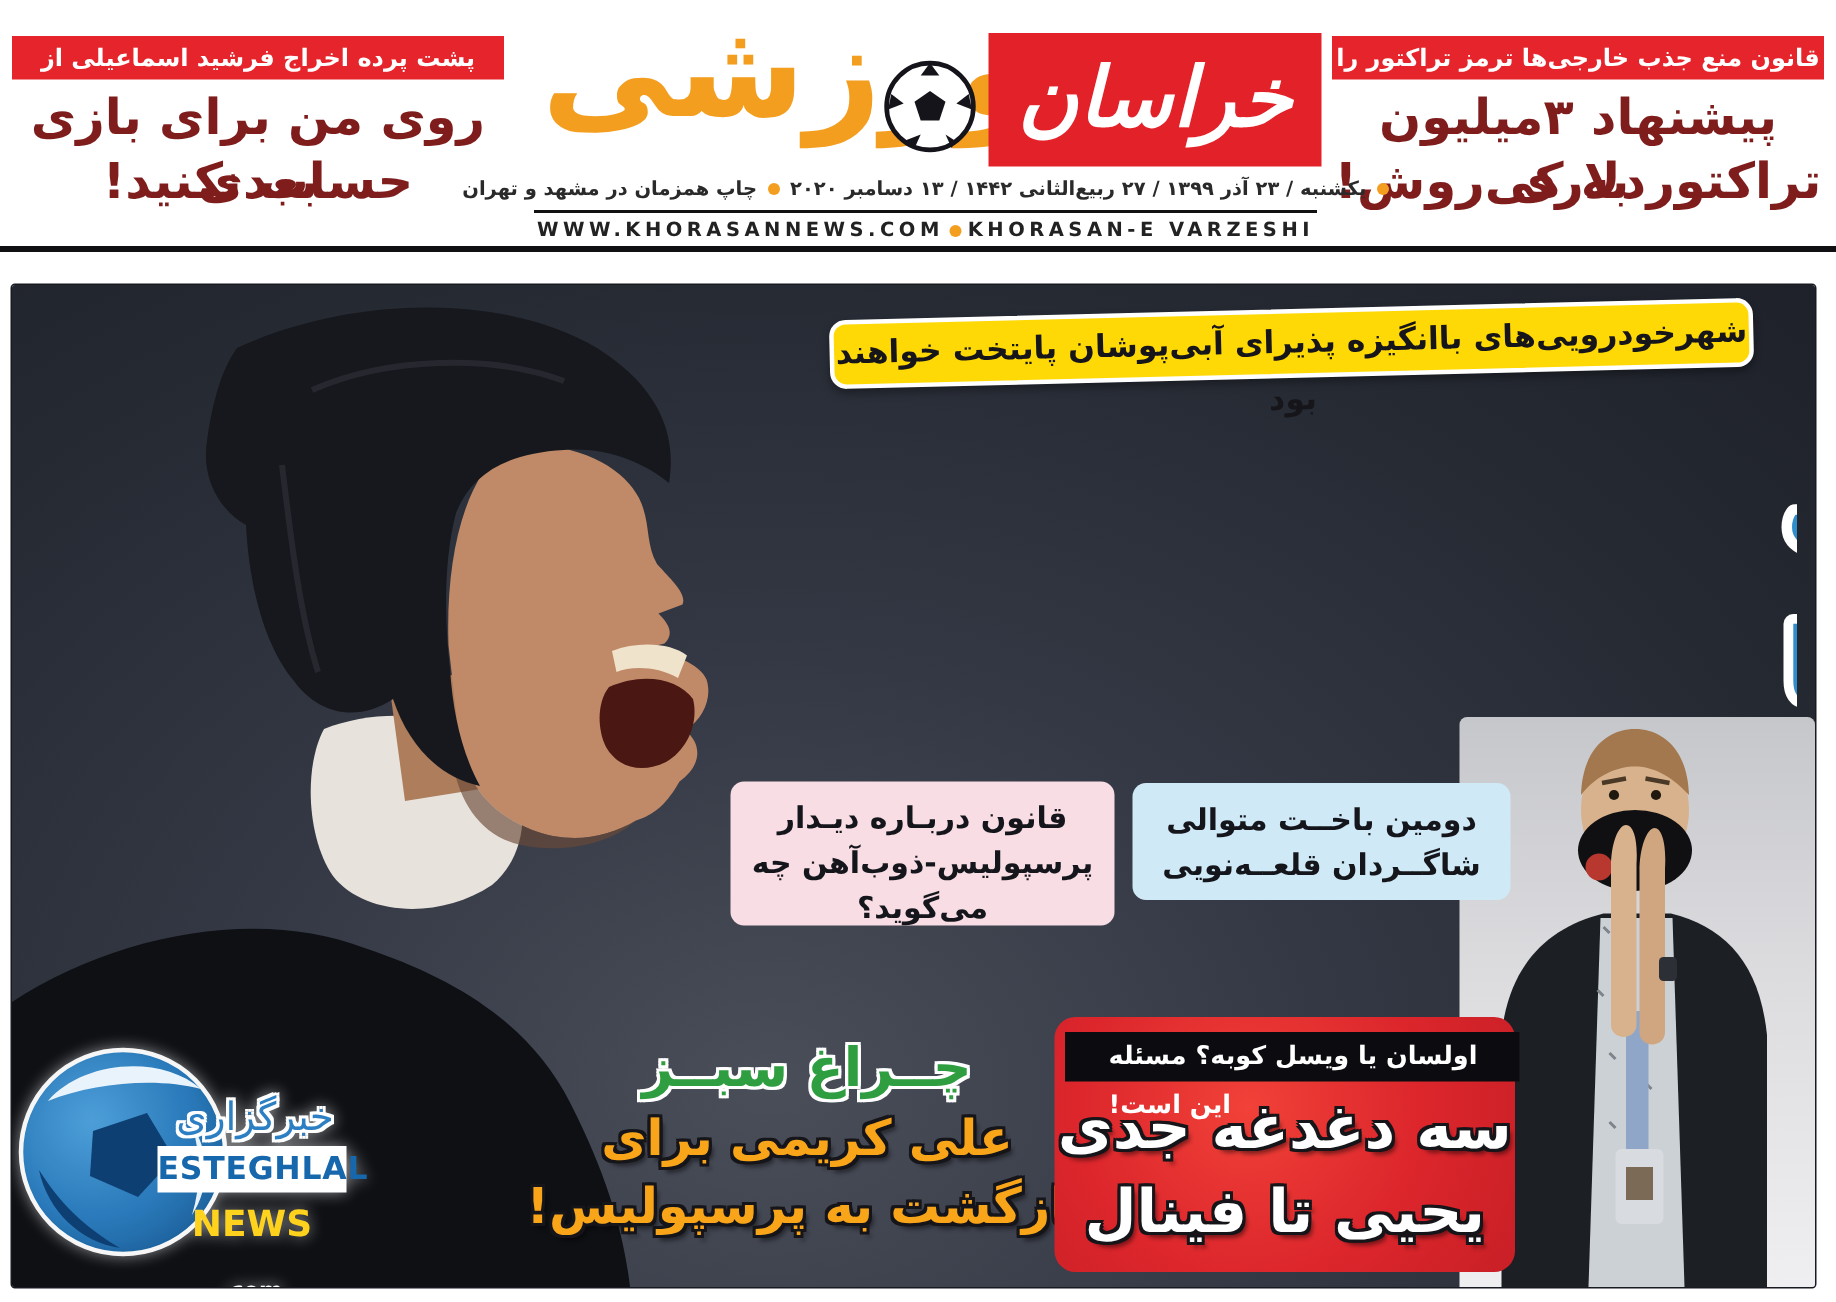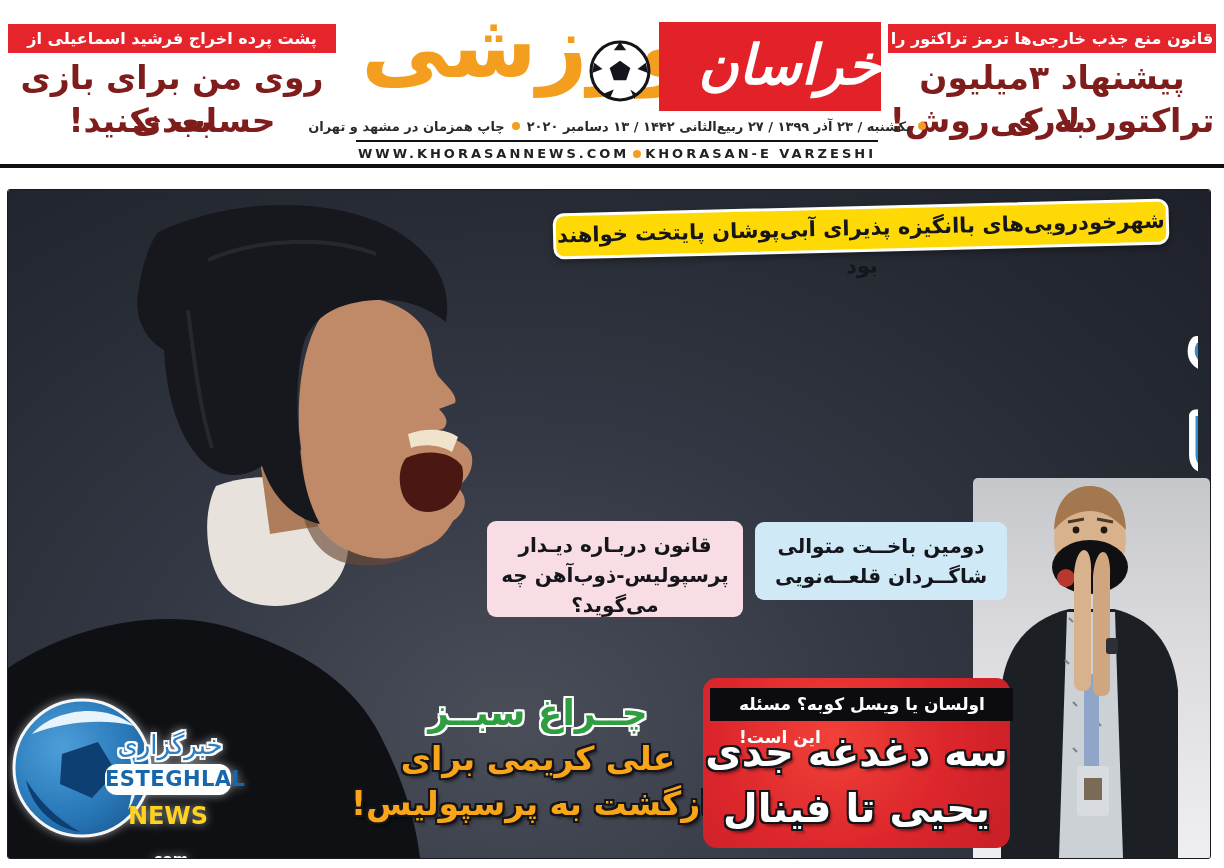--- a/index.html
+++ b/index.html
@@ -8,21 +8,21 @@
   .abs{position:absolute;}
   .rtl{direction:rtl;}
   
   .kicker{background:#e6242b;color:#fff;font-weight:bold;font-size:16px;line-height:29px;
           text-align:center;height:29px;overflow:hidden;}
   .tophead{color:#7f1d1d;font-weight:bold;font-size:33px;line-height:43px;text-align:center;}
   .logo-wrap{left:353px;top:2px;width:532px;height:110px;}
   .varzeshi{left:0;top:-10px;width:348px;font-size:88px;line-height:110px;font-weight:bold;
             color:#f49e20;text-align:center;letter-spacing:-2px;}
   .khorasan-box{left:306px;top:20px;width:222px;height:89px;background:#e32128;color:#fff;
-            text-align:right;font-size:55px;line-height:86px;font-weight:bold;font-style:italic;}
+            text-align:center;font-size:55px;line-height:86px;font-weight:bold;font-style:italic;}
   .mast-ball{left:236px;top:38px;width:62px;height:62px;}
   .daterow{left:356px;top:114px;width:522px;height:24px;font-size:13px;font-weight:bold;color:#2a2a2a;
            display:flex;align-items:center;justify-content:center;gap:7px;white-space:nowrap;}
   .dot{width:8px;height:8px;border-radius:50%;background:#f49e20;display:inline-block;flex:0 0 auto;}
   .thinrule{left:356px;top:140px;width:522px;height:2px;background:#111;}
   .wwwrow{left:356px;top:143px;width:522px;height:21px;display:flex;align-items:center;
           justify-content:space-between;font-size:13px;font-weight:bold;color:#222;
           letter-spacing:3px;padding:4px 2px;box-sizing:border-box;}
   .thickrule{left:0;top:164px;width:1224px;height:4px;background:#101013;}
   
@@ -43,21 +43,21 @@
            background:radial-gradient(circle at 42% 35%, #f14138 0%, #dc262c 55%, #c81f26 100%);}
   .yahya-kicker{left:7px;top:10px;width:274px;height:33px;background:#0c0c10;color:#fff;
            font-size:17px;line-height:33px;font-weight:bold;text-align:left;padding-left:29px;}
   .yahya-head{left:0;top:46px;width:100%;text-align:center;color:#fff;font-weight:bold;
            font-size:40px;line-height:56px;}
   .karimi{left:315px;top:500px;width:430px;text-align:center;z-index:6;}
   .karimi-l1{font-size:36px;line-height:46px;font-weight:bold;color:#2f9e41;}
   .karimi-l23{font-size:33px;line-height:45px;font-weight:bold;color:#f9a51a;}
   .wm{left:2px;top:488px;width:312px;height:180px;z-index:8;filter:drop-shadow(0 0 5px rgba(255,255,255,.55));}
   .wm-agency{left:100px;top:52px;width:120px;font-size:26px;font-weight:normal;color:#2d7fc3;text-align:center;}
-  .wm-box{left:95px;top:86px;width:126px;height:31px;background:#fff;border-radius:12px;color:#1767ad;
+  .wm-box{left:95px;top:86px;width:126px;height:31px;background:#fff;border-radius:0;color:#1767ad;
           font-size:21px;line-height:31px;font-weight:bold;text-align:center;letter-spacing:.5px;}
   .wm-news{left:95px;top:118px;width:126px;text-align:center;font-weight:bold;font-size:24px;line-height:41px;}
   .wm-news .n{color:#ffd21e;}
   .wm-news .c{color:#fff;font-size:15px;}
   
   .ow{text-shadow:2px 0 0 #fff,-2px 0 0 #fff,0 2px 0 #fff,0 -2px 0 #fff,
       2px 2px 0 #fff,-2px 2px 0 #fff,2px -2px 0 #fff,-2px -2px 0 #fff;}
   .od{text-shadow:2px 0 0 #15151a,-2px 0 0 #15151a,0 2px 0 #15151a,0 -2px 0 #15151a,
       2px 2px 0 #15151a,-2px 2px 0 #15151a,2px -2px 0 #15151a,-2px -2px 0 #15151a,3px 4px 3px rgba(0,0,0,.45);}
 </style>

